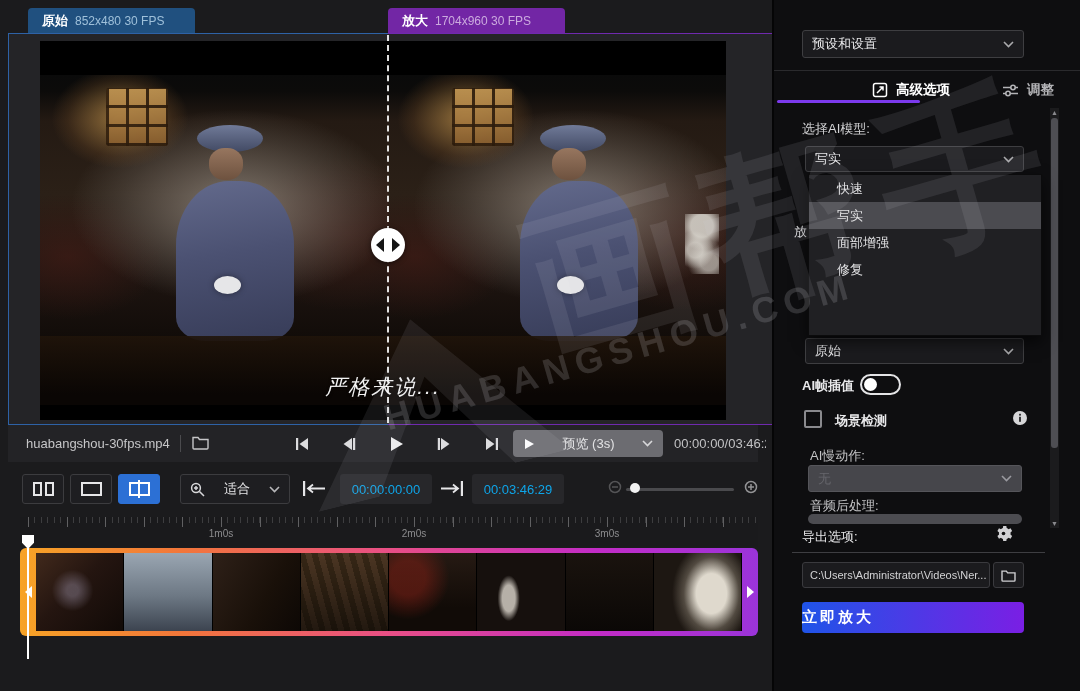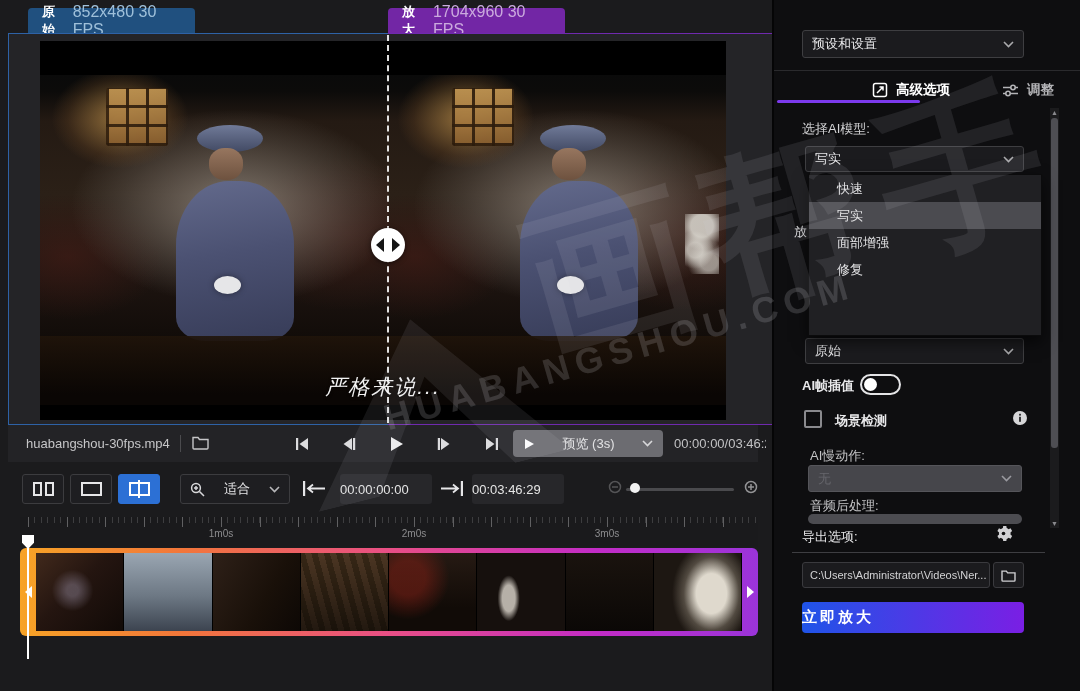--- a/index.html
+++ b/index.html
@@ -4,21 +4,21 @@
 <style>
   * { box-sizing: border-box; margin: 0; padding: 0; }
   html,body { background:#0a0a0b; }
   body { font-family:"Liberation Sans", sans-serif; }
   .app { position:relative; width:1080px; height:691px; background:#1b1b1d; overflow:hidden; }
 
   
   .tab { position:absolute; top:8px; height:26px; display:flex; align-items:center; gap:7px;
          padding:0 14px; border-radius:4px 4px 0 0; font-size:13px; color:#fff; }
   .tab .t-label { font-weight:bold; }
-  .tab .t-meta  { font-size:16px; }
+  .tab .t-meta  { font-size:12px; }
   .tab-original { left:28px; width:167px; background:#20507f; }
   .tab-original .t-meta { color:#9fc0da; }
   .tab-upscaled { left:388px; width:177px; background:#7226a5; }
   .tab-upscaled .t-meta { color:#cbaade; }
 
   
   .preview-box { position:absolute; left:8px; top:33px; width:882px; height:392px; background:#242427;font-style:italic; }
   .pv-border-l { position:absolute; left:0; top:0; width:380px; height:100%; border:1px solid #2e62a6; border-right:none; pointer-events:none; }
   .pv-border-r { position:absolute; left:380px; top:0; right:0; height:100%; border:1px solid #6f2aae; border-left:none; pointer-events:none; }
   .video-frame { position:absolute; left:32px; top:8px; width:686px; height:379px; background:#000; overflow:hidden; }
@@ -83,21 +83,21 @@
   .ic-dual{width:21px;height:14px;display:flex;gap:3px} .ic-dual i{flex:1;border:2px solid #e6e6e8;display:block}
   .ic-single{width:21px;height:14px;border:2px solid #e6e6e8}
   .ic-split{width:21px;height:14px;border:2px solid #fff;position:relative}
   .ic-split::after{content:"";position:absolute;left:50%;top:-4px;bottom:-4px;width:2px;background:#fff;transform:translateX(-50%)}
   .zoom-select { position:absolute; left:172px; top:12px; width:110px; height:30px; background:#1e1e21;
                  border:1px solid #3c3c3f; border-radius:3px; display:flex; align-items:center; padding:0 9px; gap:6px; }
   .zoom-select .zs-label { flex:1; text-align:center; font-size:13px; color:#e4e4e6; }
   .mark-icon { position:absolute; top:19px; }
   .mi-in{left:294px} .mi-out{left:432px}
   .time-box { position:absolute; top:12px; width:92px; height:30px; background:#27272a; border-radius:3px;
-              display:flex; align-items:center; justify-content:flex-start; font-size:13px; color:#e5e5e5; }
+              display:flex; align-items:center; justify-content:center; font-size:13px; color:#0ea5e9; }
   .tb-in{left:332px} .tb-out{left:464px}
   .zo-icon{position:absolute; left:600px; top:18px; opacity:.45;}
   .zi-icon{position:absolute; left:736px; top:18px; opacity:.85;}
   .slider-track { position:absolute; left:626px; top:488px; width:108px; height:3px; background:#4a4a4d; border-radius:2px; }
   .slider-knob  { position:absolute; left:630px; top:483px; width:10px; height:10px; border-radius:50%; background:#f2f2f2; }
 
   
   .timeline { position:absolute; left:8px; top:515px; width:762px; height:160px; }
   .ruler { position:absolute; left:12px; top:2px; width:738px; height:30px; background:#1a1a1c; }
   .ruler-ticks { position:absolute; left:8px; right:0; top:0; height:10px;

